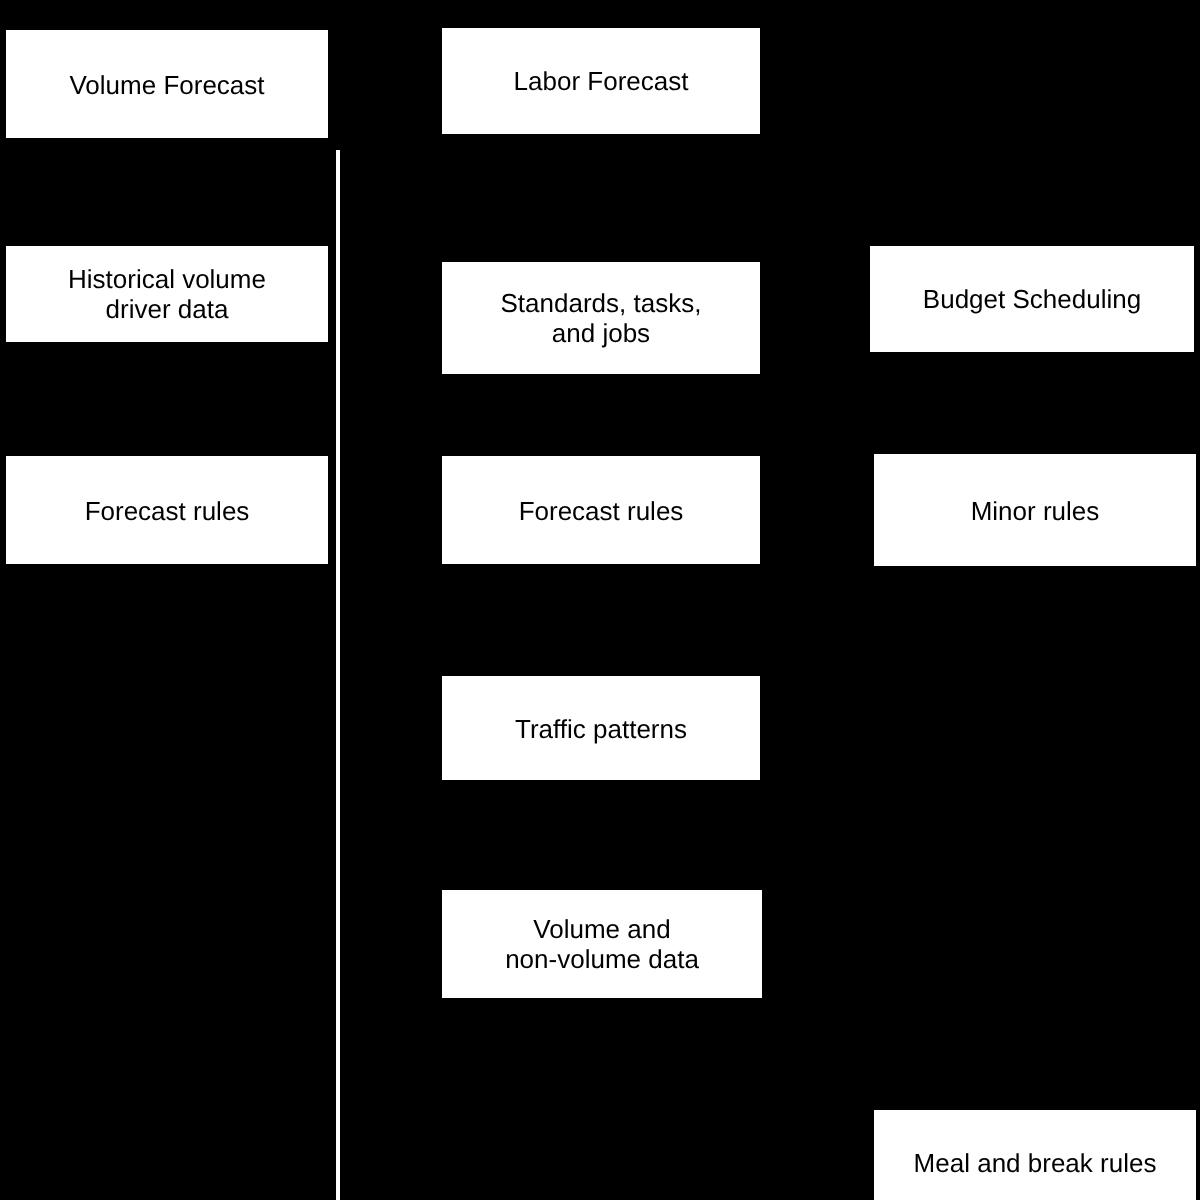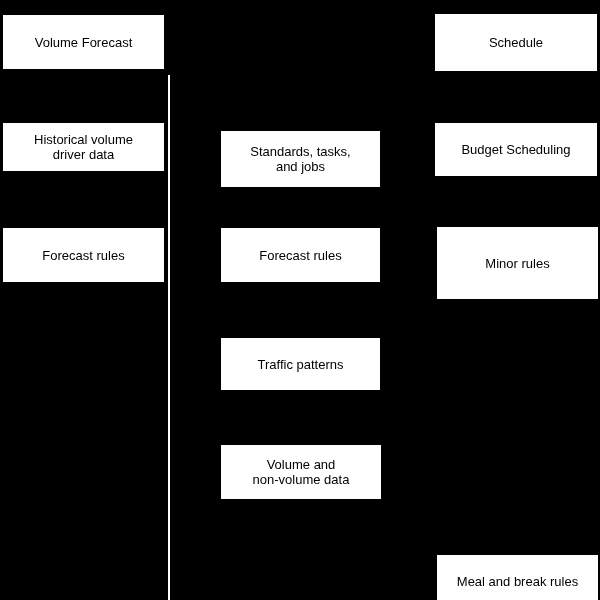--- a/index.html
+++ b/index.html
@@ -56,41 +56,41 @@
     <span class="lbl">Historical volume
 driver data</span>
   </div>
   <div class="box" style="left:3px;top:217px;width:161px;height:54px">
     <span class="lbl">Forecast rules</span>
   </div>
 
   <div class="arrow-shaft"></div>
   <div class="arrow-head"></div>
 
+  <div class="box" style="left:221px;top:3px;width:159px;height:53px">
+    <span class="lbl">Labor Forecast</span>
+  </div>
   <div class="box" style="left:221px;top:120px;width:159px;height:56px">
     <span class="lbl">Standards, tasks,
 and jobs</span>
   </div>
   <div class="box" style="left:221px;top:217px;width:159px;height:54px">
     <span class="lbl">Forecast rules</span>
   </div>
   <div class="box" style="left:221px;top:327px;width:159px;height:52px">
     <span class="lbl">Traffic patterns</span>
   </div>
   <div class="box" style="left:221px;top:434px;width:160px;height:54px">
     <span class="lbl">Volume and
 non-volume data</span>
   </div>
 
-  <div class="box" style="left:435px;top:3px;width:162px;height:57px">
-    <span class="lbl">Schedule</span>
-  </div>
   <div class="box" style="left:435px;top:112px;width:162px;height:53px">
     <span class="lbl">Budget Scheduling</span>
   </div>
-  <div class="box" style="left:437px;top:216px;width:161px;height:72px">
+  <div class="box" style="left:437px;top:216px;width:161px;height:56px">
     <span class="lbl">Minor rules</span>
   </div>
   <div class="box" style="left:437px;top:544px;width:161px;height:52px">
     <span class="lbl">Meal and break rules</span>
   </div>
 
 </div>
 
 </body></html>

